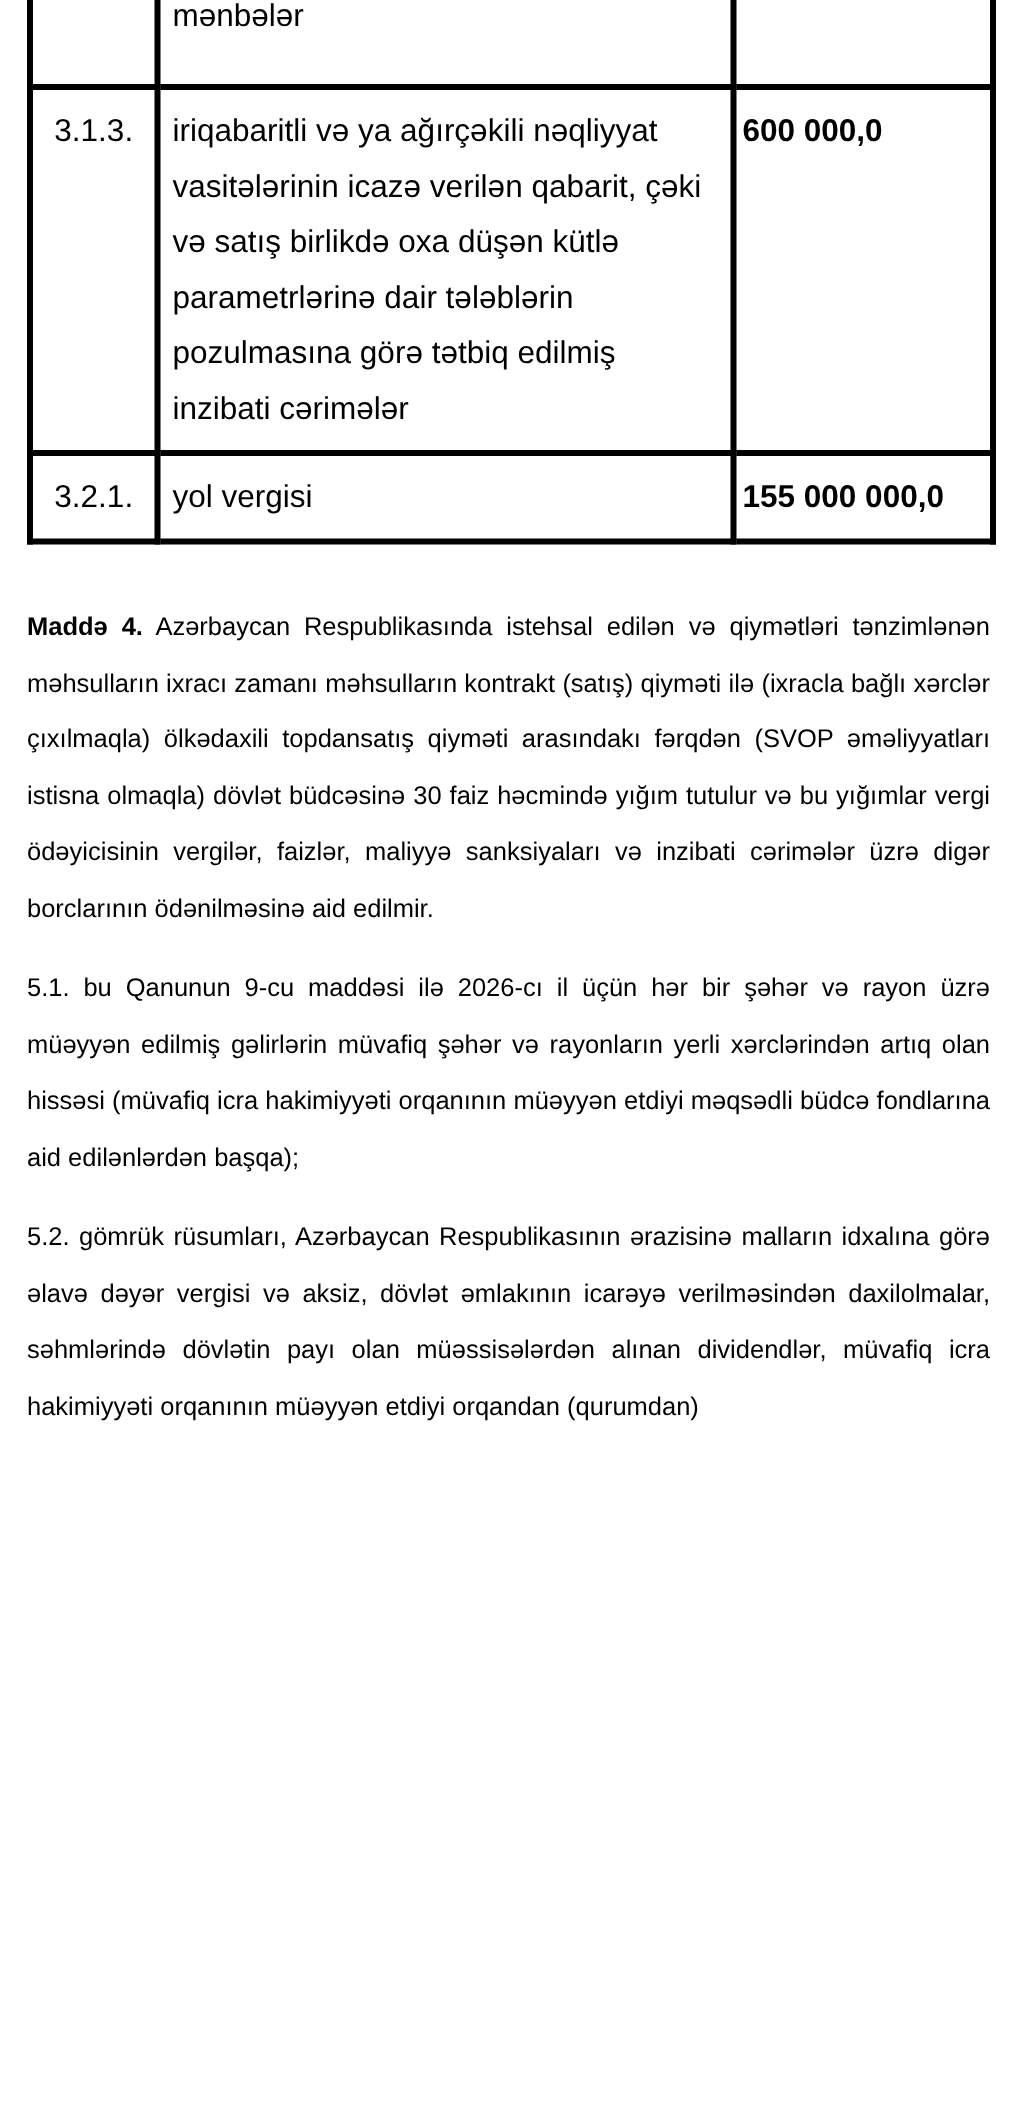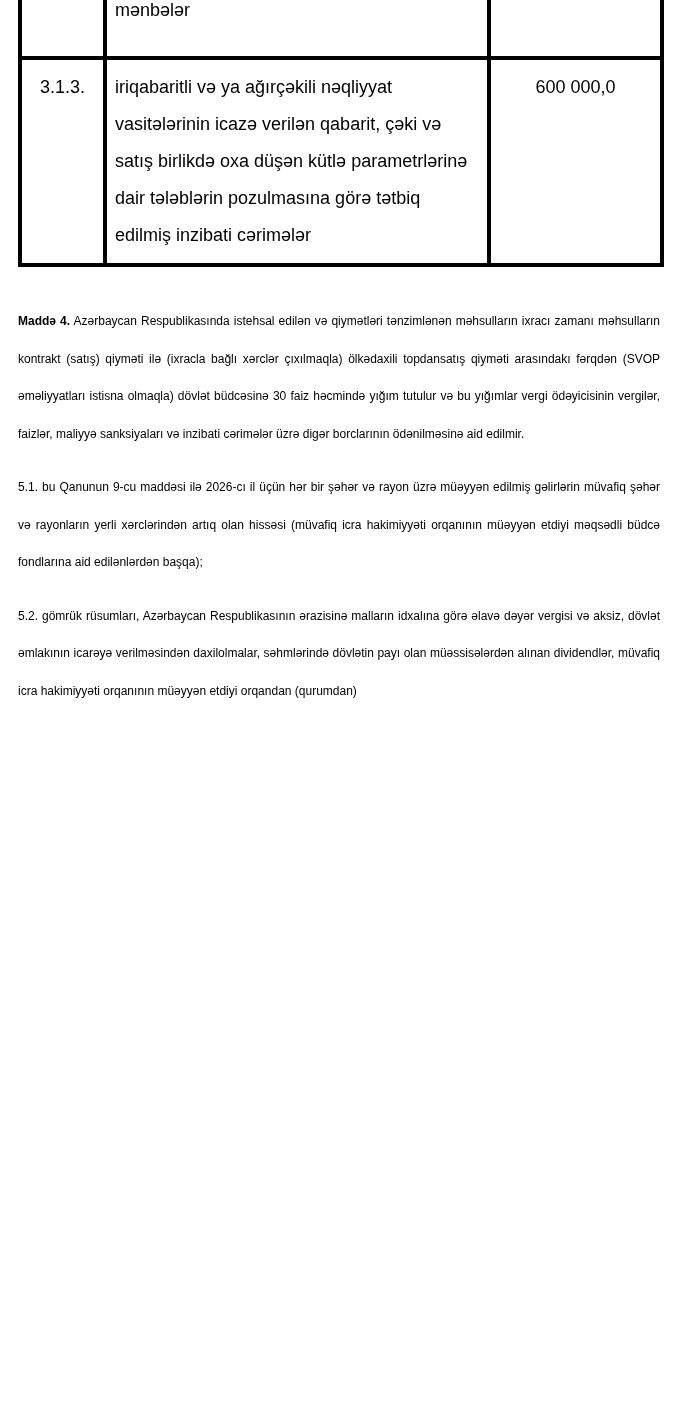--- a/index.html
+++ b/index.html
@@ -17,39 +17,40 @@
   .page {
     padding: 0 18px;
     box-sizing: border-box;
     width: 678px;
   }
   
   table.budget-table {
     border-collapse: collapse;
     table-layout: fixed;
     width: 642px;
-    font-size: 18px;
+    font-size: 21px;
     line-height: 37px;
   }
   table.budget-table td {
     border: 4px solid #000000;
     vertical-align: top;
     word-wrap: break-word;
   }
   td.num-cell {
     text-align: center;
     padding: 9px 2px;
   }
   td.desc-cell {
     text-align: left;
     padding: 9px 10px 9px 8px;
   }
   td.amt-cell {
-    text-align: center;
+    text-align: left;
     padding: 9px 4px;
+    font-weight: bold;
   }
   
   tr.partial-row td {
     border-top: none;
     padding: 0;
     height: 56px;
   }
   tr.partial-row .clip {
     height: 56px;
     overflow: hidden;
@@ -57,21 +58,21 @@
   }
   tr.partial-row .clip span {
     display: block;
     line-height: 37px;
     margin-top: -8px;
   }
   
   p.para {
     width: 642px;
     margin: 16px 0 0 0;
-    font-size: 12px;
+    font-size: 17px;
     line-height: 37.5px;
     text-align: justify;
   }
   p.para.first {
     margin-top: 36px;
   }
   p.para b {
     font-weight: bold;
   }
 </style>
@@ -97,20 +98,25 @@
         <td class="amt-cell"></td>
       </tr>
 
       <tr>
         <td class="num-cell">3.1.3.</td>
         <td class="desc-cell">iriqabaritli və ya ağırçəkili nəqliyyat vasitələrinin icazə verilən qabarit, çəki və satış birlikdə oxa düşən kütlə parametrlərinə dair tələblərin pozulmasına görə tətbiq edilmiş inzibati cərimələr</td>
         <td class="amt-cell">600 000,0</td>
       </tr>
 
 
+      <tr>
+        <td class="num-cell">3.2.1.</td>
+        <td class="desc-cell">yol vergisi</td>
+        <td class="amt-cell">155 000 000,0</td>
+      </tr>
     </tbody>
   </table>
 
   <p class="para first"><b>Maddə 4.</b><span> Azərbaycan Respublikasında istehsal edilən və qiymətləri tənzimlənən məhsulların ixracı zamanı məhsulların kontrakt (satış) qiyməti ilə (ixracla bağlı xərclər çıxılmaqla) ölkədaxili topdansatış qiyməti arasındakı fərqdən (SVOP əməliyyatları istisna olmaqla) dövlət büdcəsinə 30 faiz həcmində yığım tutulur və bu yığımlar vergi ödəyicisinin vergilər, faizlər, maliyyə sanksiyaları və inzibati cərimələr üzrə digər borclarının ödənilməsinə aid edilmir.</span></p>
 
 
   <p class="para"><b></b><span>5.1. bu Qanunun 9-cu maddəsi ilə 2026-cı il üçün hər bir şəhər və rayon üzrə müəyyən edilmiş gəlirlərin müvafiq şəhər və rayonların yerli xərclərindən artıq olan hissəsi (müvafiq icra hakimiyyəti orqanının müəyyən etdiyi məqsədli büdcə fondlarına aid edilənlərdən başqa);</span></p>
 
   <p class="para"><b></b><span>5.2. gömrük rüsumları, Azərbaycan Respublikasının ərazisinə malların idxalına görə əlavə dəyər vergisi və aksiz, dövlət əmlakının icarəyə verilməsindən daxilolmalar, səhmlərində dövlətin payı olan müəssisələrdən alınan dividendlər, müvafiq icra hakimiyyəti orqanının müəyyən etdiyi orqandan (qurumdan)</span></p>
 

